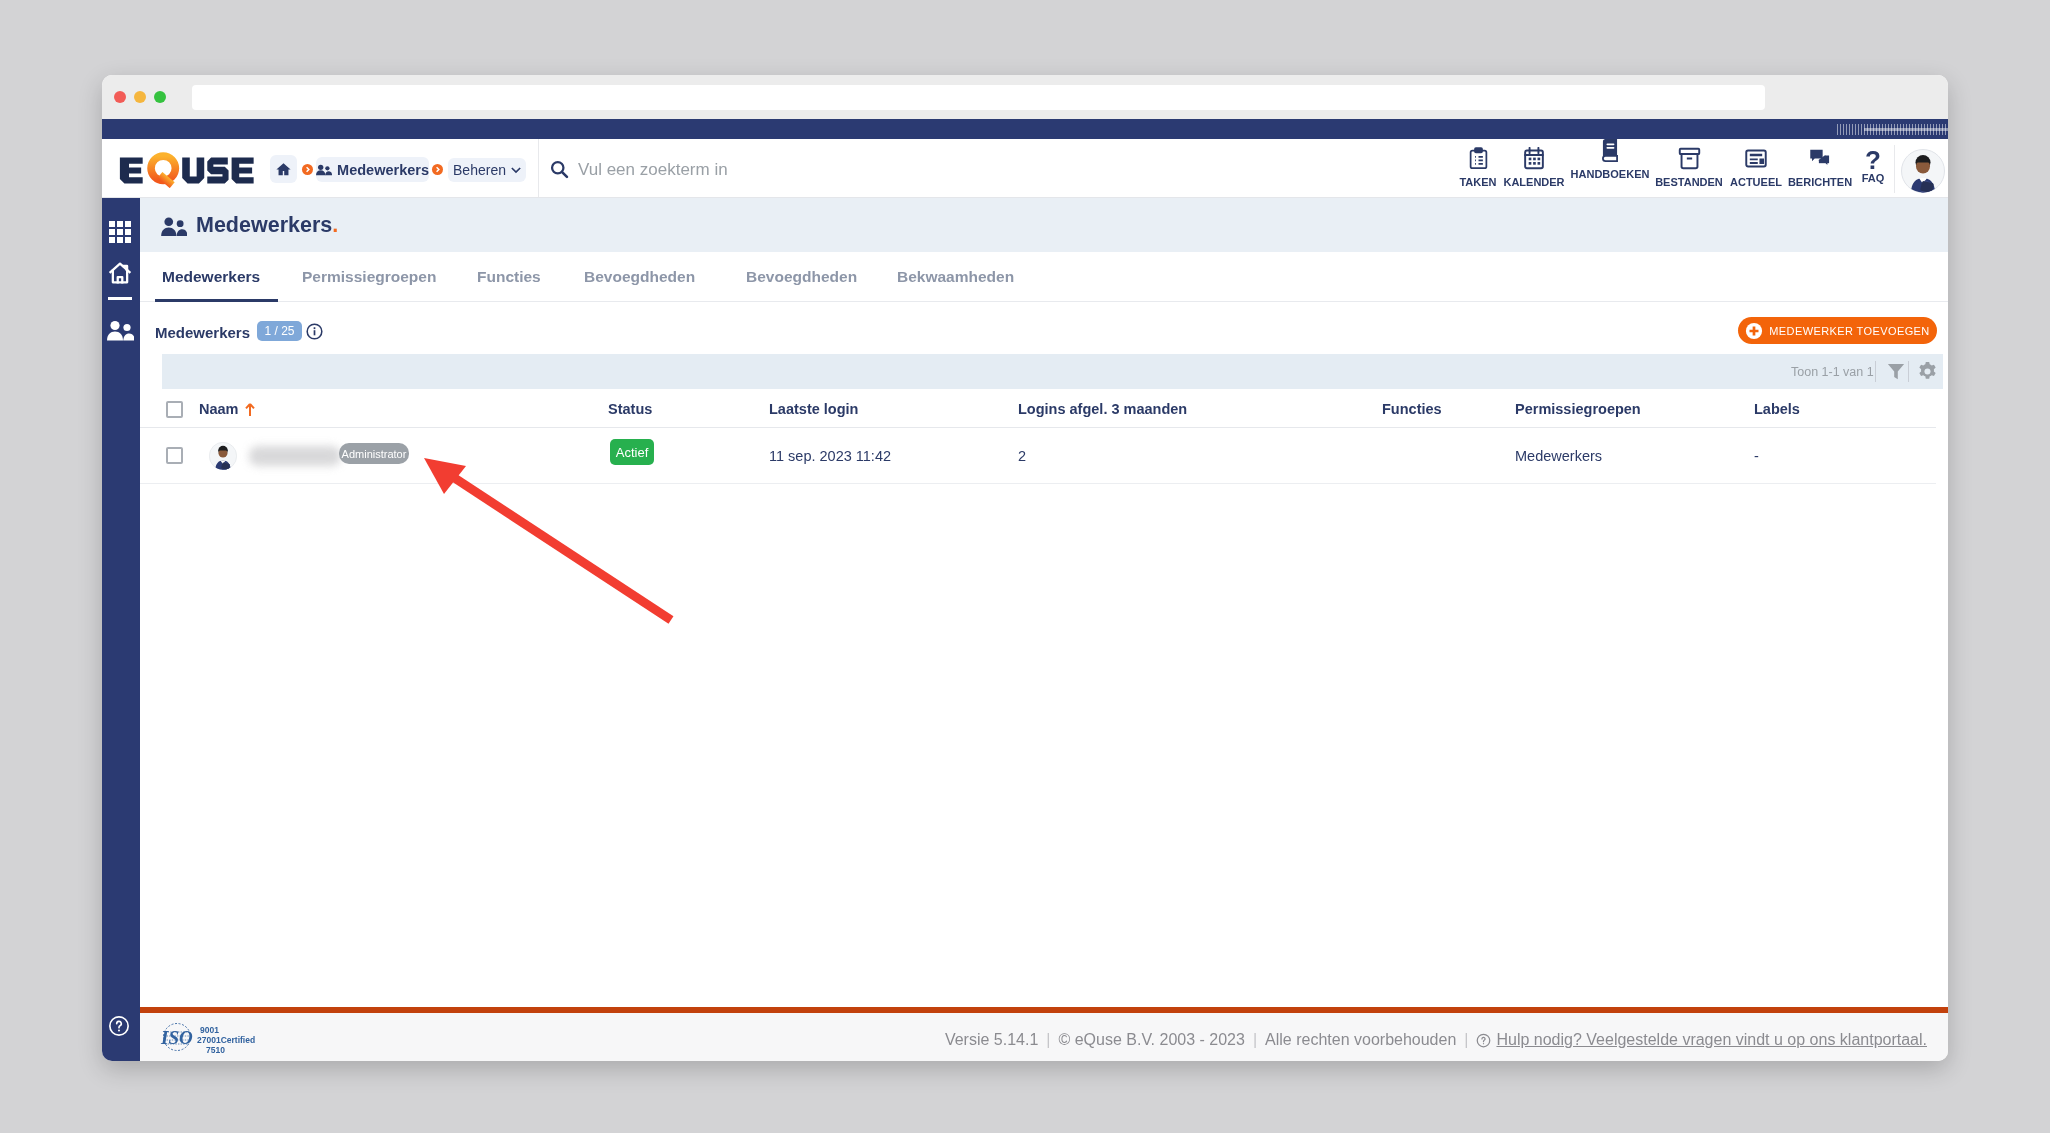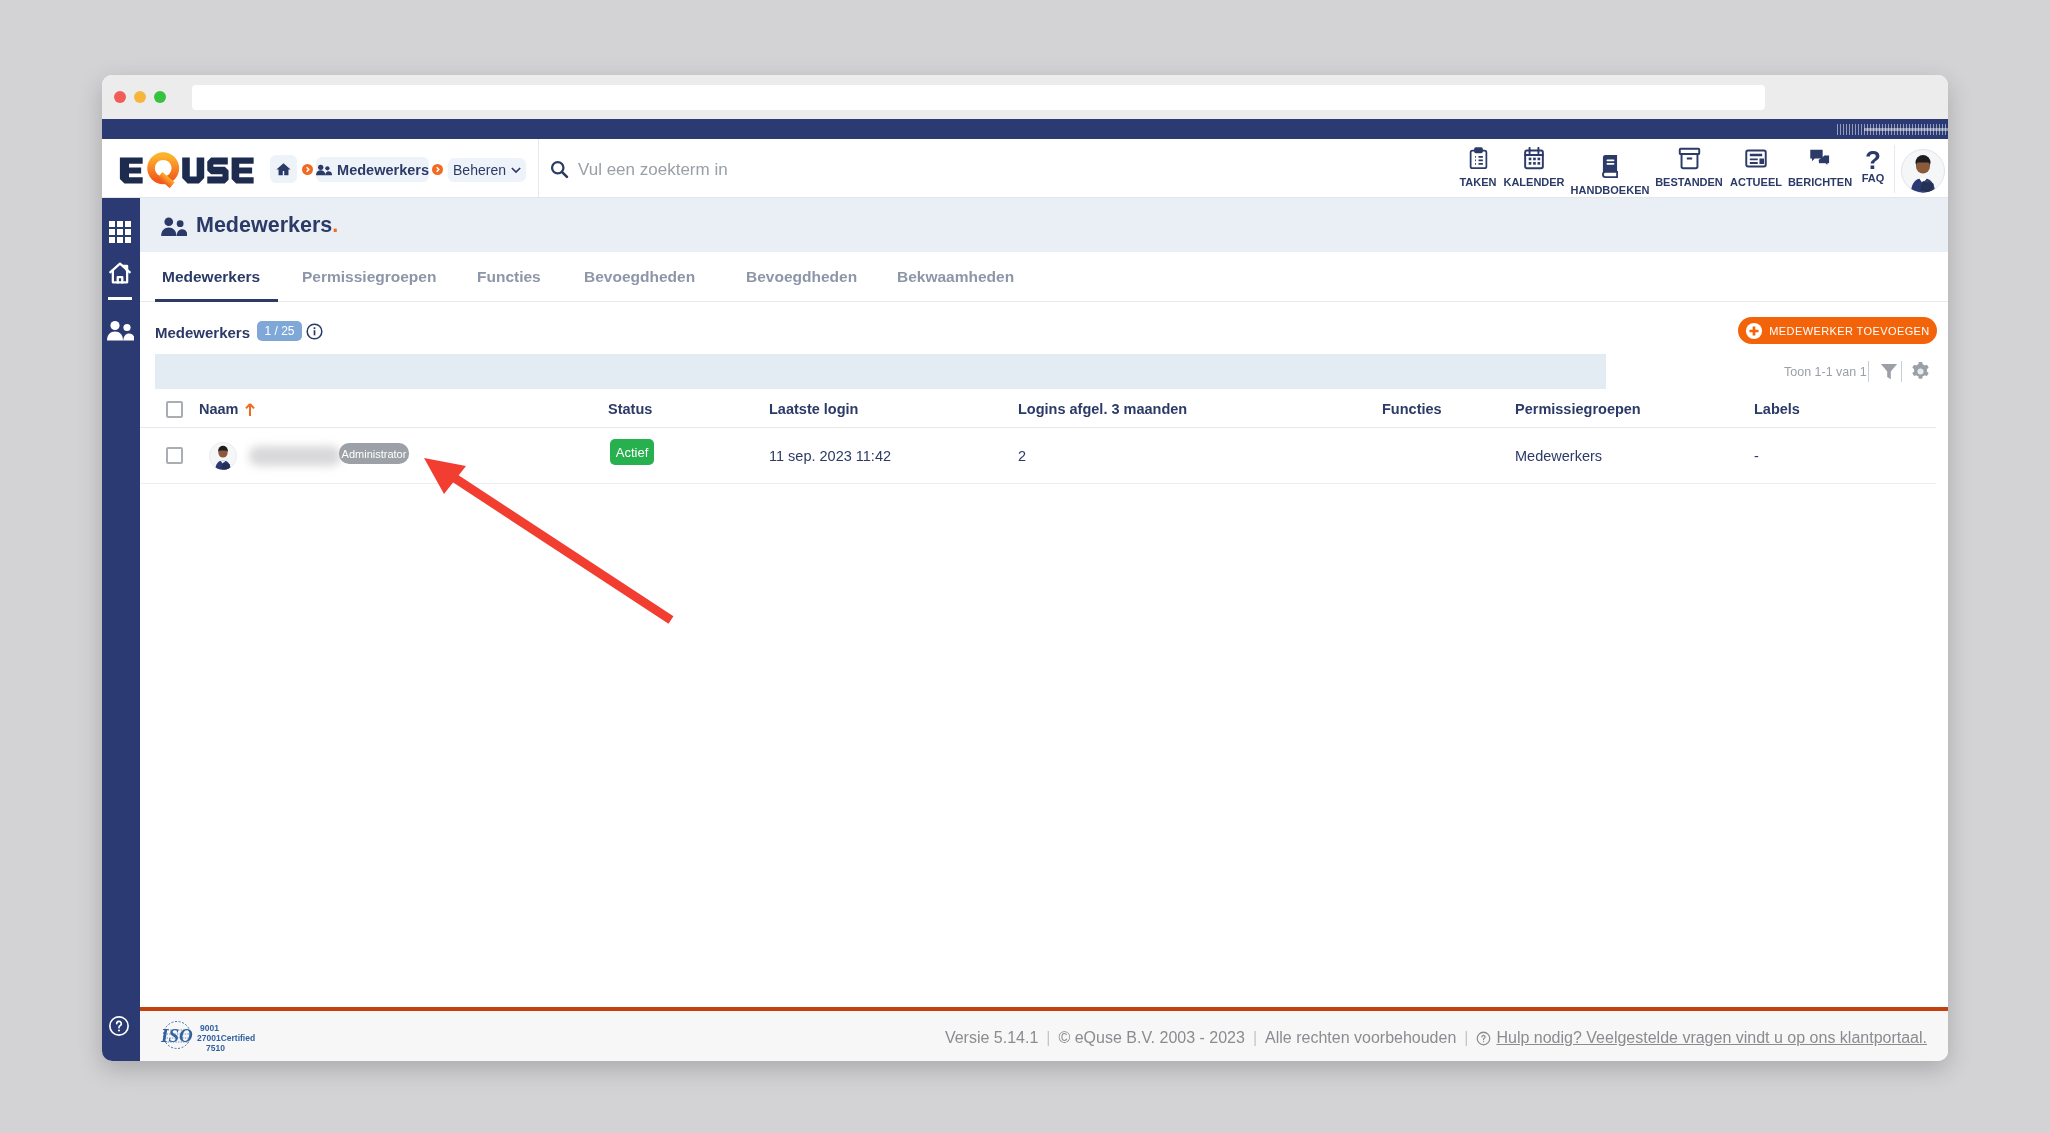--- a/index.html
+++ b/index.html
@@ -26,34 +26,34 @@
   .ptitle .doto { color:#f26a21; }
   
   .tabs { position:absolute; left:38px; top:177px; width:1808px; height:50px; background:#fff; border-bottom:1px solid #e8eaee; }
   .tab { position:absolute; top:0; height:50px; display:flex; align-items:center; font-size:15.5px; font-weight:bold; color:#8d96a8; }
   .tab.active { color:#2b3a67; }
   .tabline { position:absolute; left:53px; top:224px; width:123px; height:3px; background:#2b3a67; }
   
   .ltitle { position:absolute; left:53px; top:249px; font-size:15px; font-weight:bold; color:#2b3a67; }
   .countchip { position:absolute; left:155px; top:246px; width:45px; height:20px; background:#7fa8d9; color:#fff; border-radius:5px; font-size:12px; display:flex; align-items:center; justify-content:center; }
   .addbtn { position:absolute; left:1636px; top:242px; width:199px; height:27px; background:#f3640a; border-radius:14px; color:#fff; font-size:11px; font-weight:normal; display:flex; align-items:center; justify-content:center; gap:6px; letter-spacing:.4px; white-space:nowrap; }
-  .toolbar { position:absolute; left:53px; top:279px; width:1451px; height:35px; background:#e4ecf3; }
+  .toolbar { position:absolute; left:60px; top:279px; width:1781px; height:35px; background:#e4ecf3; }
   .toon { position:absolute; left:1629px; top:11px; width:225px; color:#9aa0a6; font-size:12.5px; }
   .tooldiv { position:absolute; left:1713px; top:7px; width:1px; height:21px; background:#c9ced6; }
   
   .th { position:absolute; font-size:14.5px; font-weight:bold; color:#2b3a67; top:326px; }
   .hdrline { position:absolute; left:38px; top:352px; width:1796px; height:1px; background:#e6e8ec; }
   .rowline { position:absolute; left:38px; top:408px; width:1796px; height:1px; background:#eceef1; }
   .td { position:absolute; font-size:14.5px; color:#2b3a67; top:373px; }
   .cb { position:absolute; width:17px; height:17px; border:2px solid #a9aeb5; border-radius:2px; background:#fff; }
   .chip-admin { position:absolute; left:237px; top:368px; width:70px; height:21px; background:#9ba1a7; border-radius:10px; color:#fff; font-size:11px; display:flex; align-items:center; justify-content:center; }
   .chip-act { position:absolute; left:508px; top:364px; width:44px; height:26px; background:#27b04e; border-radius:5px; color:#fff; font-size:13px; display:flex; align-items:center; justify-content:center; }
   .smudge { position:absolute; left:147px; top:371px; width:92px; height:20px; background:#cfcfd1; border-radius:9px; filter:blur(4px); opacity:.8; }
   
-  .footer { position:absolute; left:38px; top:932px; width:1808px; height:54px; background:#f7f7f8; border-top:4px solid #c2410c; }
+  .footer { position:absolute; left:38px; top:932px; width:1808px; height:54px; background:#f7f7f8; border-top:6px solid #c2410c; }
   .ftr { position:absolute; right:21px; top:18px; color:#8b8b90; font-size:16px; white-space:nowrap; }
   .ftr span.sep { color:#c6c6ca; margin:0 8px; }
 </style>
 </head>
 <body>
 <div class="window">
 
   <div class="chrome">
     <div class="dot" style="left:12px; background:#f25c57;"></div>
     <div class="dot" style="left:32px; background:#f5b63e;"></div>
@@ -131,21 +131,21 @@
             <rect x="6" y="12" width="3" height="3"></rect>
             <rect x="11" y="12" width="3" height="3"></rect>
             <rect x="16" y="12" width="3" height="3"></rect>
             <rect x="6" y="17" width="3" height="3"></rect>
             <rect x="11" y="17" width="3" height="3"></rect>
             <rect x="16" y="17" width="3" height="3"></rect>
           </g>
         </svg>
       <div class="lbl">KALENDER</div>
     </div>
-    <div class="hicon" style="left:1463px; top:16px;">
+    <div class="hicon" style="left:1463px; top:0;">
       <svg width="20" height="23" viewBox="0 0 22 26">
           <path d="M3 3a3 3 0 013-3h13v19H6a3 3 0 00-3 3z" fill="#2b3a67"></path>
           <path d="M3 22a3 3 0 003 3h13v-6H6a3 3 0 00-3 3z" fill="none" stroke="#2b3a67" stroke-width="2"></path>
           <path d="M8 6h7M8 10h7" stroke="#fff" stroke-width="2" stroke-linecap="round"></path>
         </svg>
       <div class="lbl">HANDBOEKEN</div>
     </div>
     <div class="hicon" style="left:1542px; top:8px;">
       <svg width="23" height="23" viewBox="0 0 26 26" fill="none" stroke="#2b3a67" stroke-width="2.2">
           <rect x="2" y="2" width="22" height="6" rx="1"></rect>

